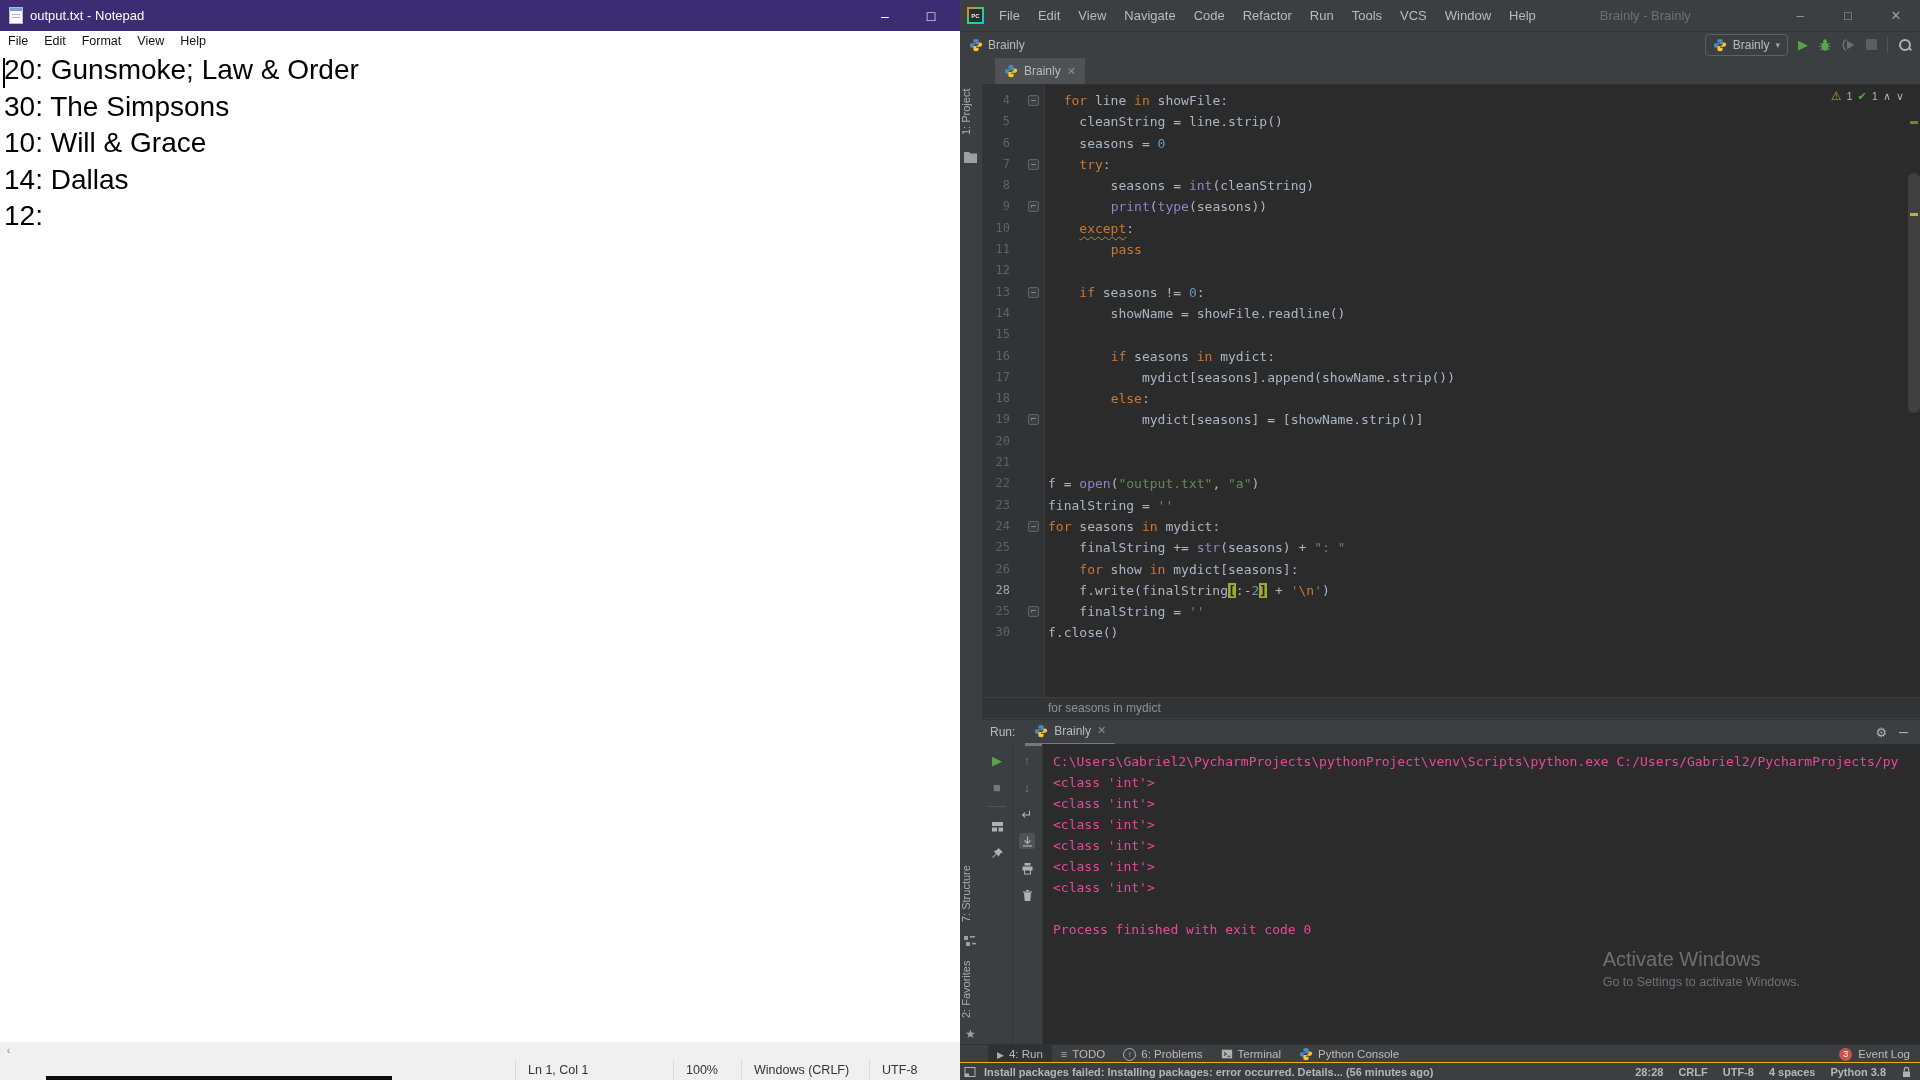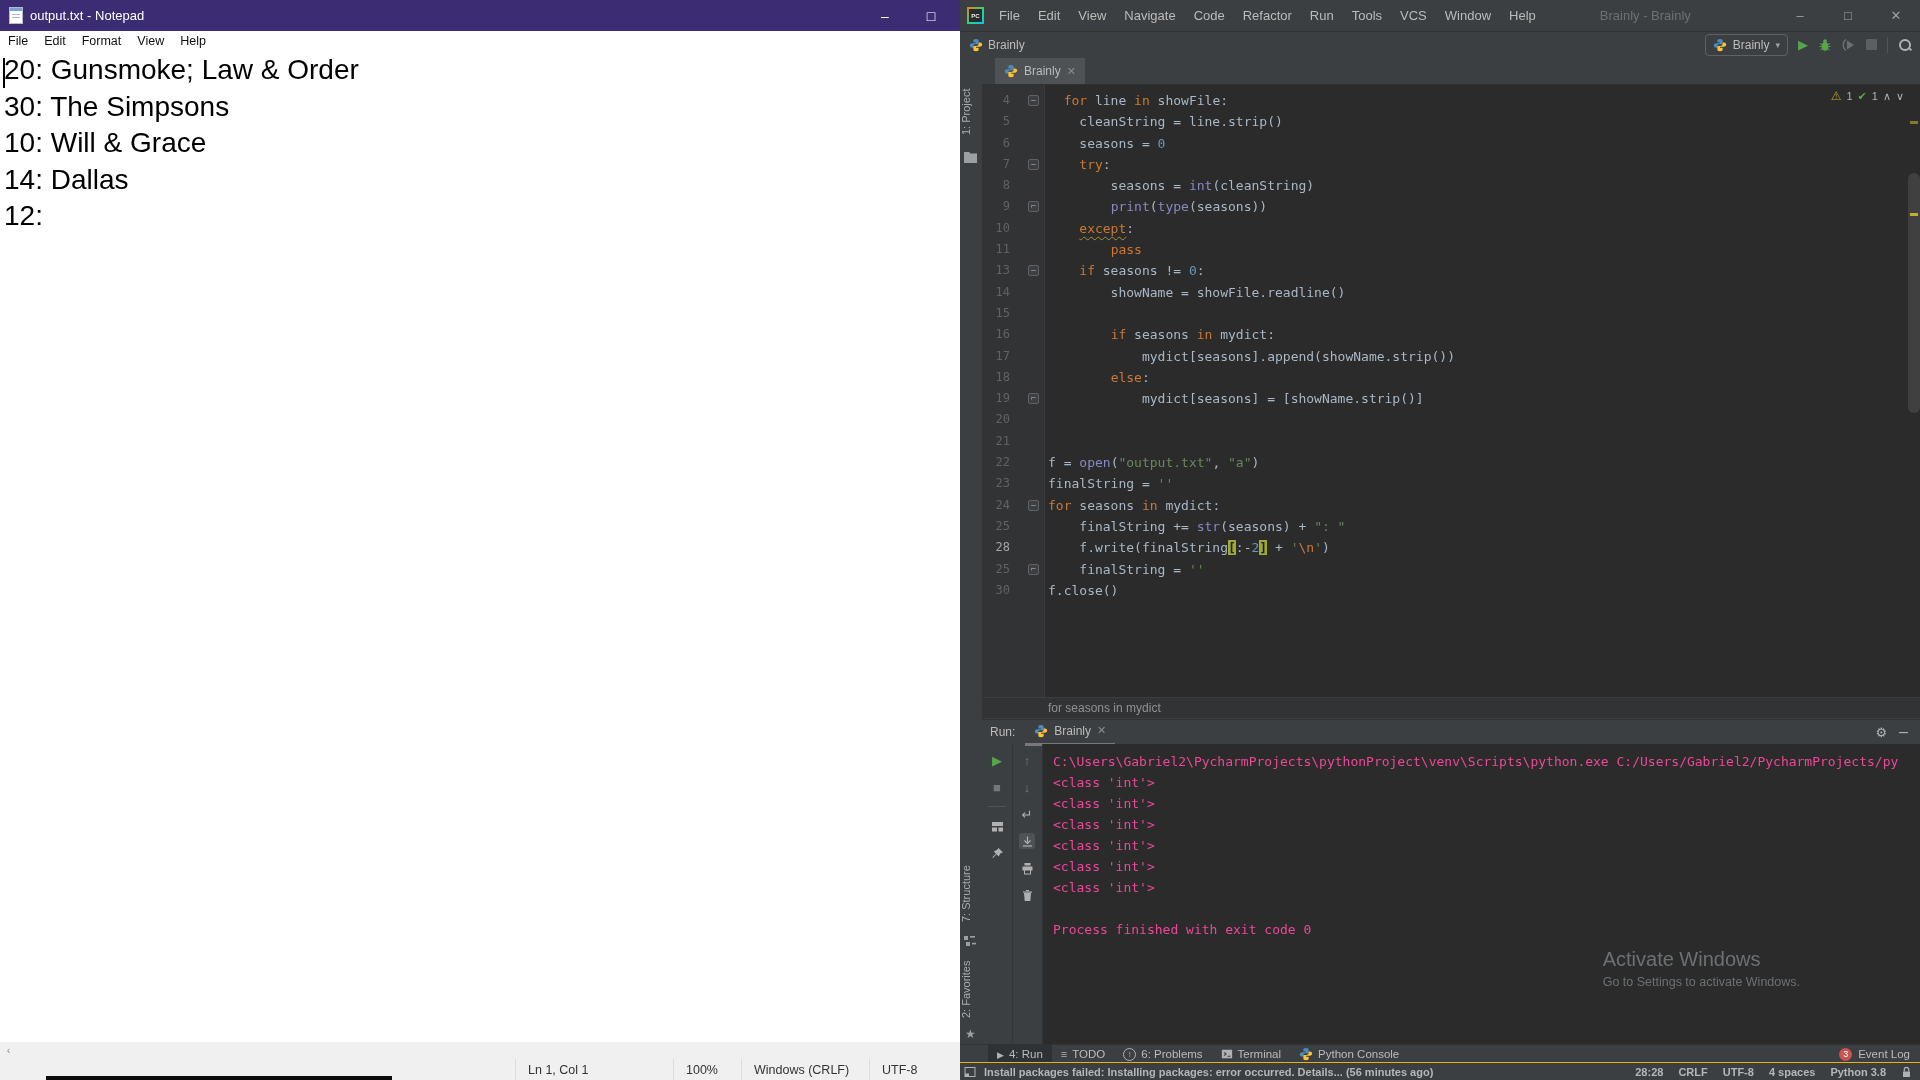--- a/index.html
+++ b/index.html
@@ -315,20 +315,25 @@
                 <span class="ln">10</span>
                 <span class="foldcol"></span>
                 <span class="codetext"><span class="tk-d">    </span><span class="tk-w">except</span><span class="tk-d">:</span></span>
               </div>
               <div class="cl">
                 <span class="ln">11</span>
                 <span class="foldcol"></span>
                 <span class="codetext"><span class="tk-d">        </span><span class="tk-k">pass</span></span>
               </div>
               <div class="cl">
+                <span class="ln">12</span>
+                <span class="foldcol"></span>
+                <span class="codetext"></span>
+              </div>
+              <div class="cl">
                 <span class="ln">13</span>
                 <span class="foldcol">
                   <span class="fold">−</span>
                 </span>
                 <span class="codetext"><span class="tk-d">    </span><span class="tk-k">if</span><span class="tk-d"> seasons != </span><span class="tk-n">0</span><span class="tk-d">:</span></span>
               </div>
               <div class="cl">
                 <span class="ln">14</span>
                 <span class="foldcol"></span>
                 <span class="codetext"><span class="tk-d">        showName = showFile.readline()</span></span>
@@ -384,20 +389,25 @@
                 <span class="ln">24</span>
                 <span class="foldcol">
                   <span class="fold">−</span>
                 </span>
                 <span class="codetext"><span class="tk-k">for</span><span class="tk-d"> seasons </span><span class="tk-k">in</span><span class="tk-d"> mydict:</span></span>
               </div>
               <div class="cl">
                 <span class="ln">25</span>
                 <span class="foldcol"></span>
                 <span class="codetext"><span class="tk-d">    finalString += </span><span class="tk-b">str</span><span class="tk-d">(seasons) + </span><span class="tk-s">": "</span></span>
+              </div>
+              <div class="cl">
+                <span class="ln">26</span>
+                <span class="foldcol"></span>
+                <span class="codetext"><span class="tk-d">    </span><span class="tk-k">for</span><span class="tk-d"> show </span><span class="tk-k">in</span><span class="tk-d"> mydict[seasons]:</span></span>
               </div>
               <div class="cl">
                 <span class="ln ln-cur">28</span>
                 <span class="foldcol"></span>
                 <span class="codetext"><span class="tk-d">    f.write(finalString</span><span class="tk-hl">[</span><span class="tk-d">:-</span><span class="tk-n">2</span><span class="tk-hl">]</span><span class="tk-d"> + </span><span class="tk-s">'</span><span class="tk-e">\n</span><span class="tk-s">'</span><span class="tk-d">)</span></span>
               </div>
               <div class="cl">
                 <span class="ln">25</span>
                 <span class="foldcol">
                   <span class="fold">⌐</span>

